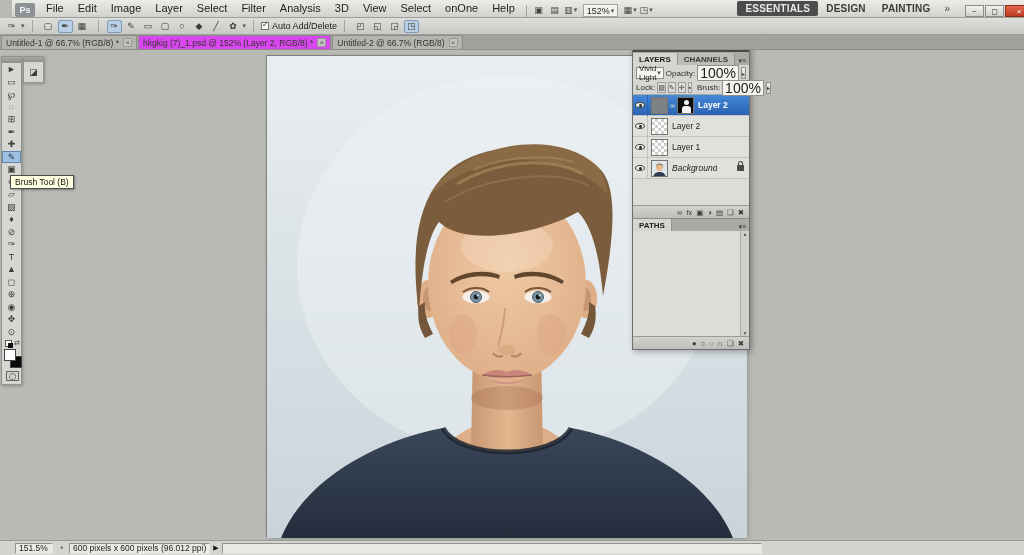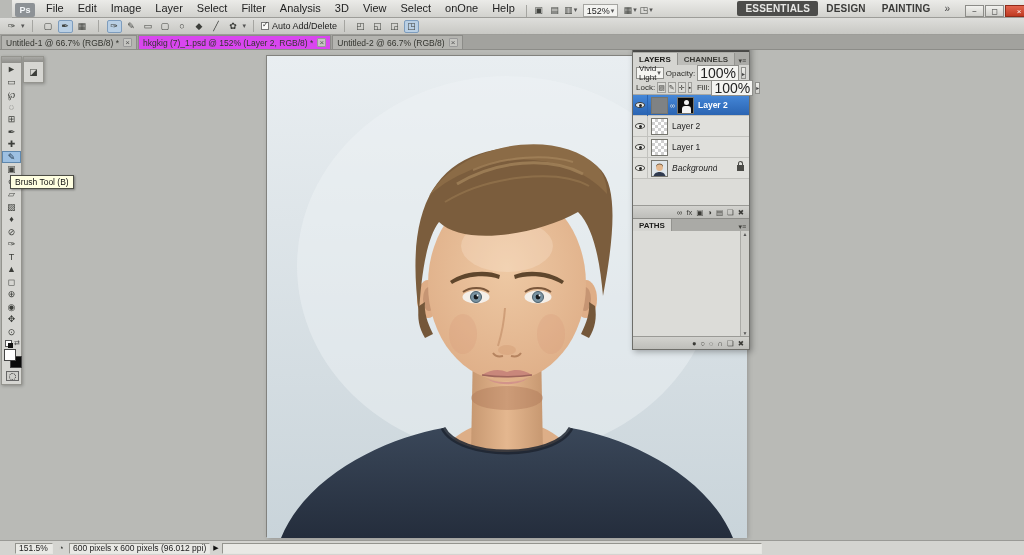--- a/index.html
+++ b/index.html
@@ -325,21 +325,21 @@
     <span class="plabel">Opacity:</span>
     <span class="spin-box">100%</span>
     <span class="spin-arrow">▸</span>
   </div>
   <div id="lock-row">
     <span class="plabel">Lock:</span>
     <span class="lockbtn">▨</span>
     <span class="lockbtn">✎</span>
     <span class="lockbtn">✛</span>
     <span class="lockbtn">▪</span>
-    <span class="plabel" style="margin-left:3px">Fill:</span>
+    <span class="plabel" style="margin-left:3px">Brush:</span>
     <span class="spin-box">100%</span>
     <span class="spin-arrow">▸</span>
   </div>
   <div id="layers-list">
     <div class="lrow selected">
       <span class="eyecell">
           <span class="eye"></span>
         </span>
       <span class="thumb gray"></span>
       <span class="linkglyph">∞</span>

